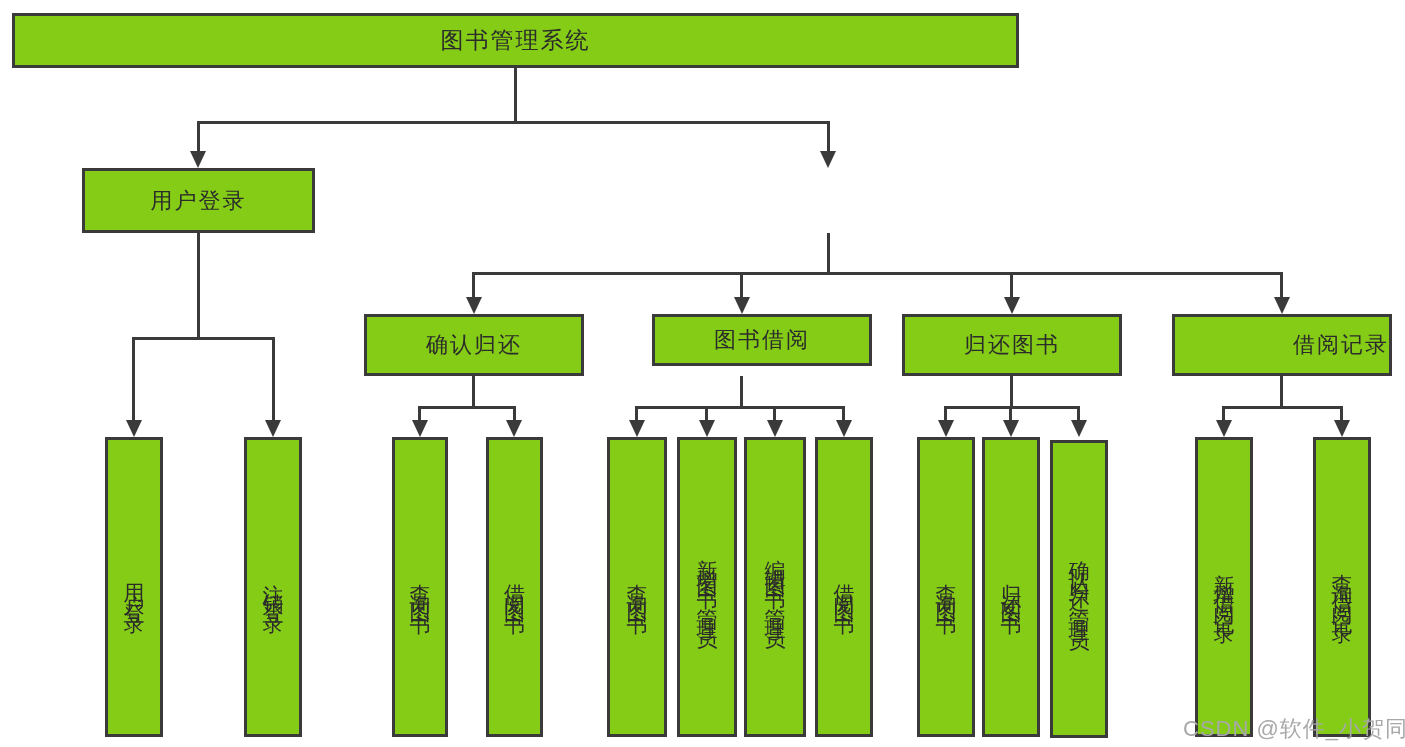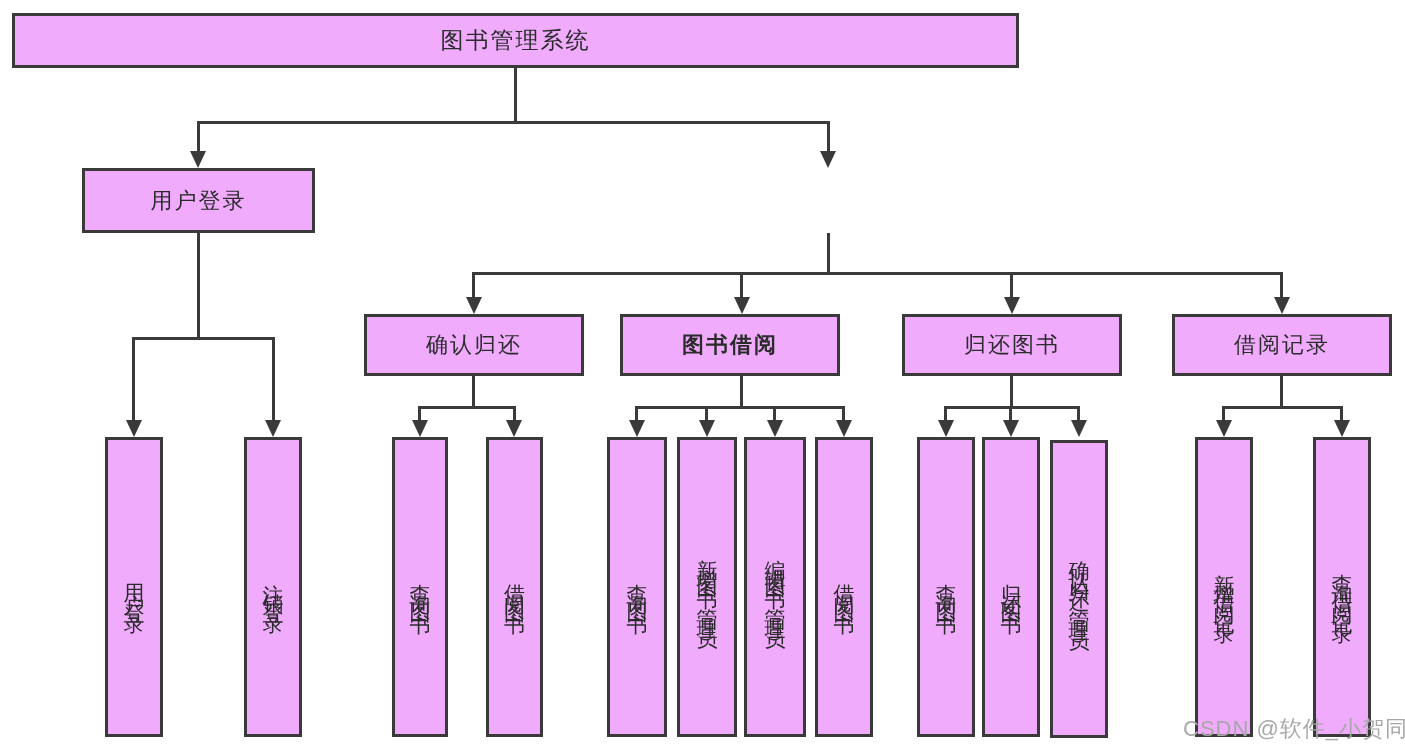--- a/index.html
+++ b/index.html
@@ -1,21 +1,21 @@
 <!DOCTYPE html>
 <html><head>
 <meta charset="utf-8">
 <style>
   html,body{margin:0;padding:0;background:#ffffff;}
   .stage{
     position:relative;width:1405px;height:747px;background:#ffffff;
     font-family:"Liberation Sans","DejaVu Sans",sans-serif;color:#2b2b2b;overflow:hidden;
   }
   .box{
-    position:absolute;box-sizing:border-box;background:#f0abfc;
+    position:absolute;box-sizing:border-box;background:#84cc16;
     border:3px solid #3a3a3a;display:flex;align-items:center;justify-content:center;
     text-align:center;
   }
   .hlabel{font-size:22px;letter-spacing:2px;}
   .rootlabel{font-size:23px;letter-spacing:2px;}
   .vtext{
     writing-mode:vertical-rl;text-orientation:mixed;
     font-size:21px;letter-spacing:10px;line-height:1.05;
   }
   .v,.h{position:absolute;background:#3a3a3a;}
@@ -99,27 +99,27 @@
     <span class="rootlabel">图书管理系统</span>
   </div>
 
   <div class="box" style="left:82px;top:168px;width:233px;height:65px;">
     <span class="hlabel">用户登录</span>
   </div>
 
   <div class="box" style="left:364px;top:314px;width:220px;height:62px;">
     <span class="hlabel">确认归还</span>
   </div>
-  <div class="box" style="left:620px;top:314px;width:220px;height:62px;font-weight:bold;">
+  <div class="box" style="left:652px;top:314px;width:220px;height:52px;">
     <span class="hlabel">图书借阅</span>
   </div>
   <div class="box" style="left:902px;top:314px;width:220px;height:62px;">
     <span class="hlabel">归还图书</span>
   </div>
-  <div class="box" style="left:1172px;top:314px;width:220px;height:62px;">
+  <div class="box" style="left:1172px;top:314px;width:220px;height:62px;justify-content:flex-end;">
     <span class="hlabel">借阅记录</span>
   </div>
 
   <div class="box" style="left:105px;top:437px;width:58px;height:300px;">
     <span class="vtext">用户登录</span>
   </div>
   <div class="box" style="left:244px;top:437px;width:58px;height:300px;">
     <span class="vtext">注销登录</span>
   </div>
 

